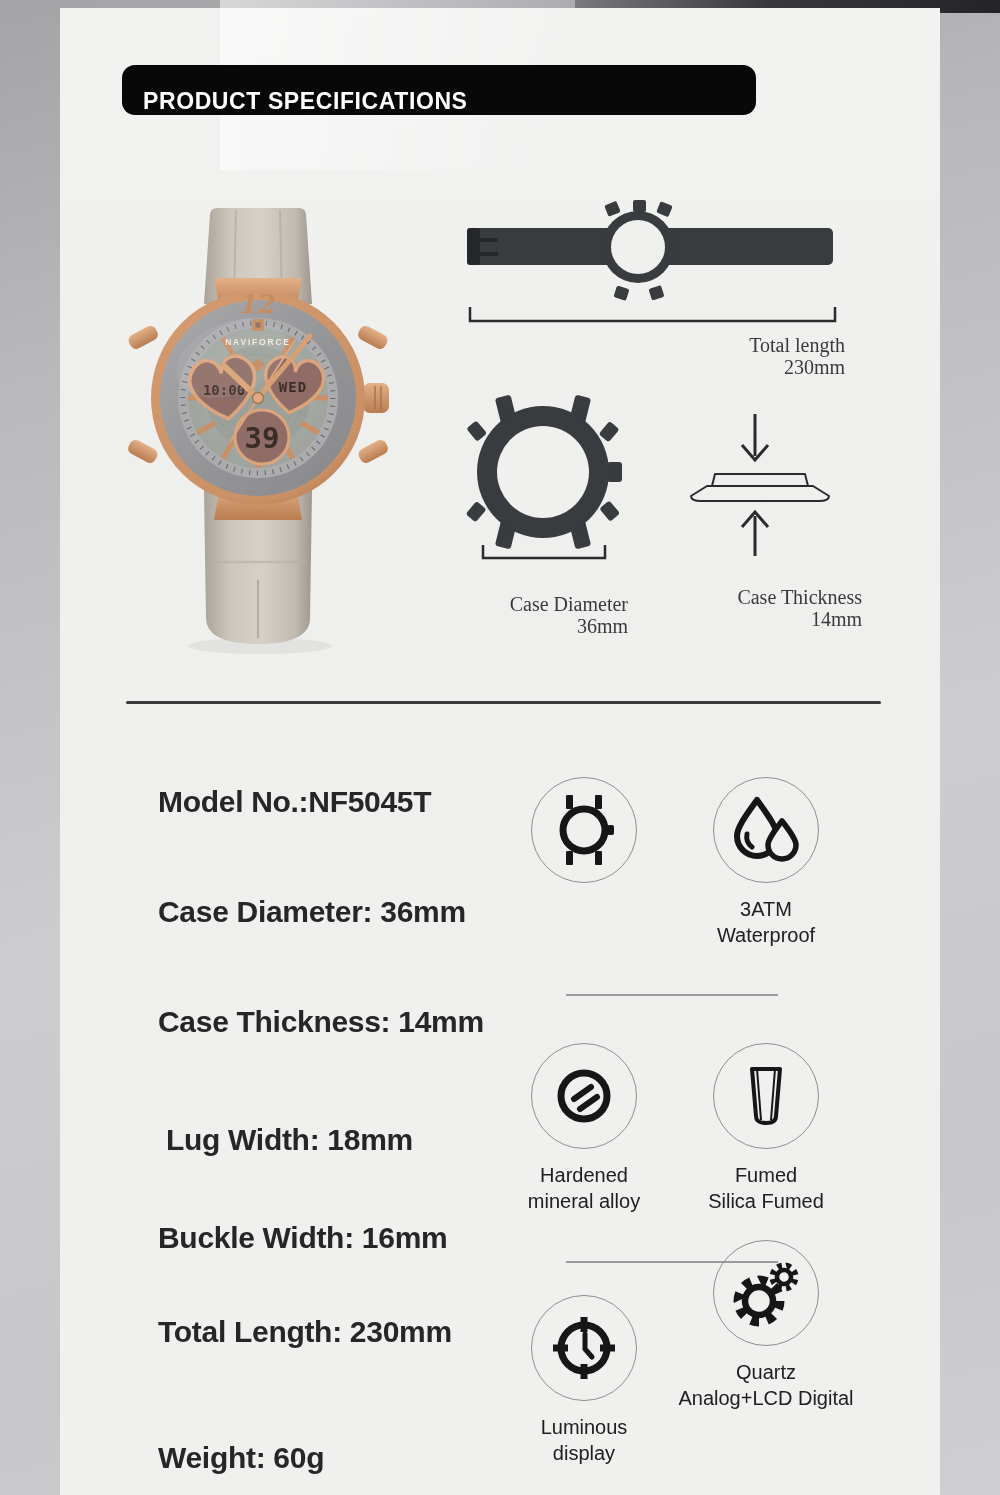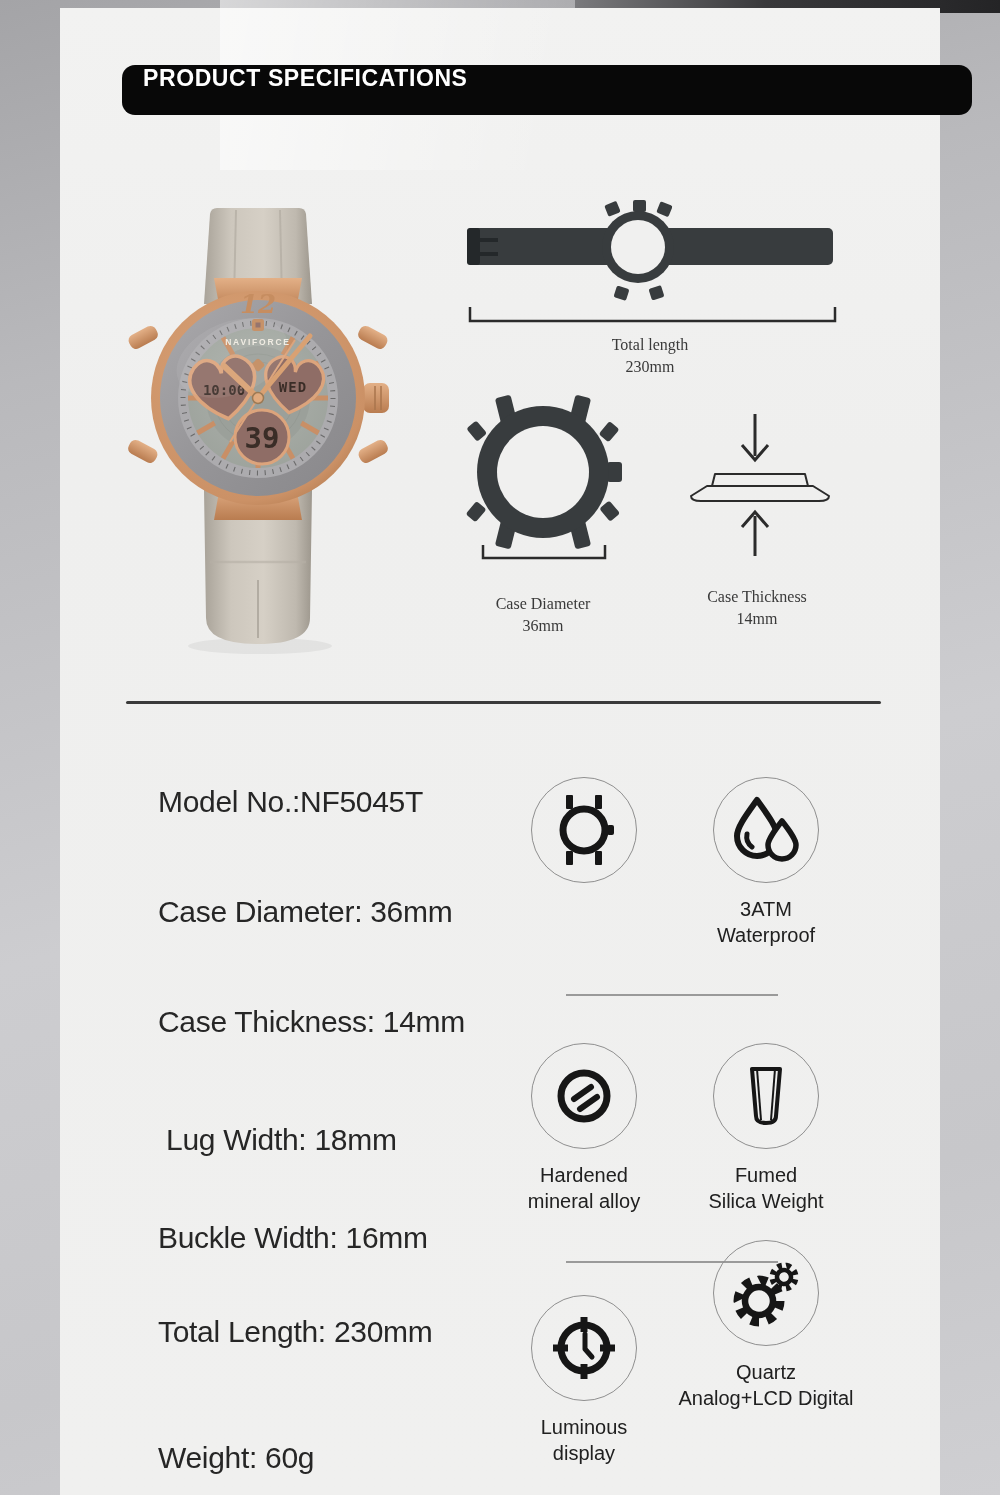--- a/index.html
+++ b/index.html
@@ -5,29 +5,29 @@
   html,body{margin:0;padding:0;}
   body{font-family:"Liberation Sans",sans-serif;}
   .page{position:relative;width:1000px;height:1495px;overflow:hidden;
         background:linear-gradient(165deg,#a4a4a7 0%,#b9b9bc 22%,#cdcdd0 55%,#c7c7ca 80%,#cfcfd2 100%);}
   .top-strip{position:absolute;top:0;left:575px;right:0;height:13px;
         background:linear-gradient(90deg,#7a7a7d,#39393b 45%,#242426);}
   .card{position:absolute;left:60px;top:8px;width:880px;height:1487px;
         background:linear-gradient(180deg,#f2f2f1 0%,#efefee 30%,#f0f0ef 100%);}
   .card-sheen{position:absolute;left:220px;top:0;width:520px;height:170px;
         background:linear-gradient(100deg,rgba(255,255,255,0.55),rgba(255,255,255,0) 65%);pointer-events:none;}
-  .banner{position:absolute;left:122px;top:65px;width:850px;height:50px;border-radius:13px;
-        background:#080808;display:flex;align-items:flex-start;}
+  .banner{position:absolute;left:122px;top:65px;width:634px;height:50px;border-radius:13px;
+        background:#080808;display:flex;align-items:flex-end;}
   .banner-text{color:#ffffff;font-size:23px;font-weight:800;letter-spacing:0.6px;padding-left:21px;white-space:nowrap;}
   .divider-main{position:absolute;left:126px;top:701px;width:755px;height:3px;background:#3a3a3a;border-radius:2px;}
   .divider-small{position:absolute;width:212px;height:2px;background:#9a9a9a;}
-  .spec-row{position:absolute;left:158px;height:40px;line-height:40px;font-size:30px;font-weight:400;
+  .spec-row{position:absolute;left:158px;height:40px;line-height:40px;font-size:30px;font-weight:700;
         color:#262626;letter-spacing:-0.3px;white-space:nowrap;}
-  .diagram-label{position:absolute;text-align:center;font-family:"Liberation Serif",serif;
-        font-size:16px;line-height:22px;color:#3a3a3a;}
+  .diagram-label{position:absolute;text-align:right;font-family:"Liberation Serif",serif;
+        font-size:20px;line-height:22px;color:#3a3a3a;}
   .feature{position:absolute;width:200px;text-align:center;}
   .ring{width:106px;height:106px;border:1.5px solid #8f8f8f;border-radius:50%;margin:0 auto;
         display:flex;align-items:center;justify-content:center;box-sizing:border-box;}
   .feature-label{margin-top:13px;font-size:20px;line-height:26px;color:#202020;}
   svg{display:block;}
 </style>
 </head>
 <body>
 
 <div class="page">
@@ -179,21 +179,21 @@
       <line x1="70" y1="14" x2="70" y2="56"></line>
       <path d="M57,45 L70,60 L83,45"></path>
       <line x1="70" y1="156" x2="70" y2="116"></line>
       <path d="M57,127 L70,112 L83,127"></path>
     </g>
     <g stroke="#2b2b2b" stroke-width="2" fill="none" stroke-linejoin="round">
       <path d="M6,96 L22,86 H128 L144,96 Q144,101 134,101 H16 Q6,101 6,96 Z"></path>
       <path d="M27,86 L30,74 H120 L123,86"></path>
     </g>
   </svg>
-  <div class="diagram-label" style="left:672px;top:586px;width:170px;">
+  <div class="diagram-label" style="left:692px;top:586px;width:170px;">
     <div>Case Thickness</div>
     <div>14mm</div>
   </div>
 
   <div class="divider-main"></div>
 
   <div class="spec-row" style="top:782px;">Model No.:NF5045T</div>
   <div class="spec-row" style="top:892px;">Case Diameter: 36mm</div>
   <div class="spec-row" style="top:1002px;">Case Thickness: 14mm</div>
   <div class="spec-row" style="top:1112px;left:166px;margin-top:8px;">Lug Width: 18mm</div>
@@ -249,21 +249,21 @@
   <div class="feature" style="left:666px;top:1043px;">
     <div class="ring">
       <svg width="76" height="76" viewBox="-38 -38 76 76">
         <path d="M-14,-27 L14,-27 L10,20 Q10,27 0,27 Q-10,27 -10,20 Z" fill="none" stroke="#161616" stroke-width="4" stroke-linejoin="round"></path>
         <line x1="-9" y1="-27" x2="-5" y2="24" stroke="#161616" stroke-width="2"></line>
         <line x1="9" y1="-27" x2="5" y2="24" stroke="#161616" stroke-width="2"></line>
       </svg>
     </div>
     <div class="feature-label">
       <div>Fumed</div>
-      <div>Silica Weight</div>
+      <div>Silica Fumed</div>
     </div>
   </div>
 
   <div class="divider-small" style="left:566px;top:1261px;"></div>
 
   <div class="feature" style="left:484px;top:1295px;">
     <div class="ring">
       <svg width="80" height="80" viewBox="-40 -40 80 80">
         <circle cx="0" cy="0" r="23" fill="none" stroke="#161616" stroke-width="7"></circle>
         <g stroke="#161616" stroke-width="7">

